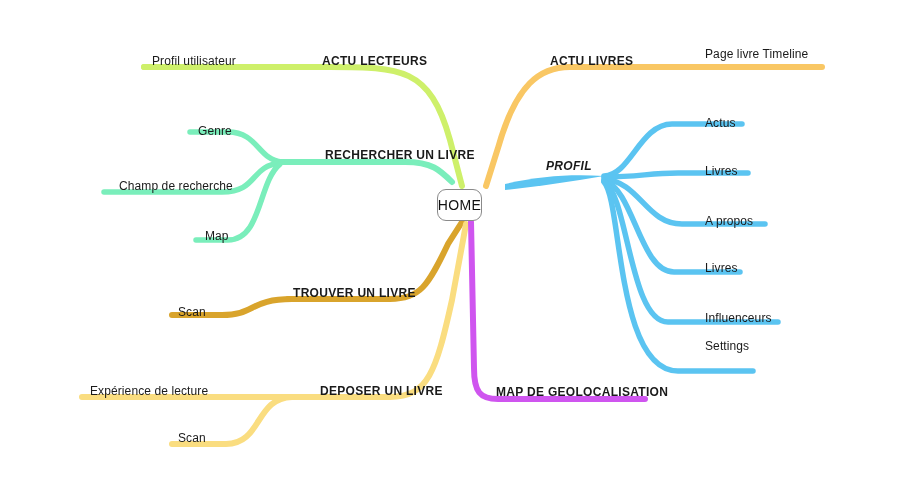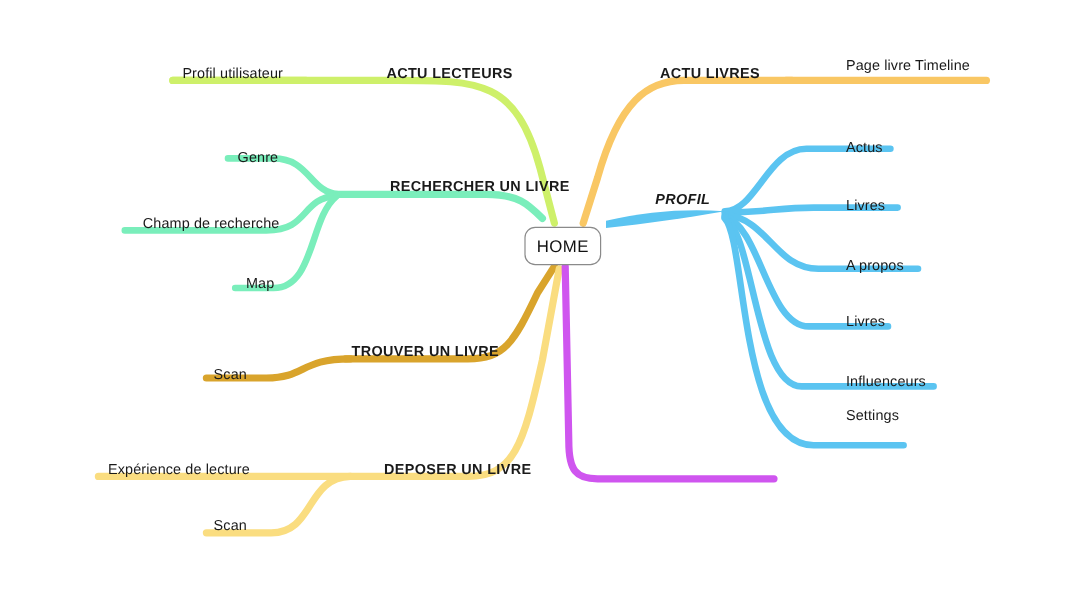--- a/index.html
+++ b/index.html
@@ -86,39 +86,40 @@
     <path d="M 505,184 C 540,176 570,174 604,176 C 570,182 540,186 505,190 Z" fill="#5bc4f1" stroke="none"></path>
 
     <path d="M 604,176 C 630,176 640,124 672,124 L 742,124" fill="none" stroke="#5bc4f1" stroke-width="5.5" stroke-linecap="round"></path>
     <path d="M 604,177 C 640,177 648,173 678,173 L 748,173" fill="none" stroke="#5bc4f1" stroke-width="5.5" stroke-linecap="round"></path>
     <path d="M 604,179 C 640,182 646,224 682,224 L 765,224" fill="none" stroke="#5bc4f1" stroke-width="5.5" stroke-linecap="round"></path>
     <path d="M 604,180 C 634,190 640,272 674,272 L 740,272" fill="none" stroke="#5bc4f1" stroke-width="5.5" stroke-linecap="round"></path>
     <path d="M 604,181 C 628,196 630,322 668,322 L 778,322" fill="none" stroke="#5bc4f1" stroke-width="5.5" stroke-linecap="round"></path>
     <path d="M 604,182 C 622,200 616,371 678,371 L 753,371" fill="none" stroke="#5bc4f1" stroke-width="5.5" stroke-linecap="round"></path>
   </svg>
 
-  <div id="home-node" style="left: 437px; top: 189px; width: 64px; height: 32px;">
+  <div id="home-node" style="left: 437px; top: 189px; width: 45px; height: 32px;">
     <span>HOME</span>
   </div>
 
   <div class="node-label label-main" style="left: 322px; top: 55px;">ACTU LECTEURS</div>
   <div class="node-label label-sub" style="left: 152px; top: 55px;">Profil utilisateur</div>
 
   <div class="node-label label-main" style="left: 293px; top: 149px; margin-left: 32px;">RECHERCHER UN LIVRE</div>
   <div class="node-label label-sub" style="left: 198px; top: 125px;">Genre</div>
   <div class="node-label label-sub" style="left: 119px; top: 180px;">Champ de recherche</div>
   <div class="node-label label-sub" style="left: 205px; top: 230px;">Map</div>
 
   <div class="node-label label-main" style="left: 293px; top: 287px;">TROUVER UN LIVRE</div>
   <div class="node-label label-sub" style="left: 178px; top: 306px;">Scan</div>
 
   <div class="node-label label-main" style="left: 292px; top: 385px; margin-left: 28px;">DEPOSER UN LIVRE</div>
   <div class="node-label label-sub" style="left: 90px; top: 385px; text-align: right;">Expérience de lecture</div>
   <div class="node-label label-sub" style="left: 178px; top: 432px;">Scan</div>
 
+  <div class="node-label label-main" style="left: 496px; top: 386px;">MAP DE GEOLOCALISATION</div>
 
   <div class="node-label label-main" style="left: 550px; top: 55px;">ACTU LIVRES</div>
   <div class="node-label label-sub" style="left: 705px; top: 48px;">Page livre Timeline</div>
 
   <div class="node-label label-main" style="left: 546px; top: 160px; font-style: italic;">PROFIL</div>
   <div class="node-label label-sub" style="left: 705px; top: 117px;">Actus</div>
   <div class="node-label label-sub" style="left: 705px; top: 165px;">Livres</div>
   <div class="node-label label-sub" style="left: 705px; top: 215px;">A propos</div>
   <div class="node-label label-sub" style="left: 705px; top: 262px;">Livres</div>
   <div class="node-label label-sub" style="left: 705px; top: 312px;">Influenceurs</div>

